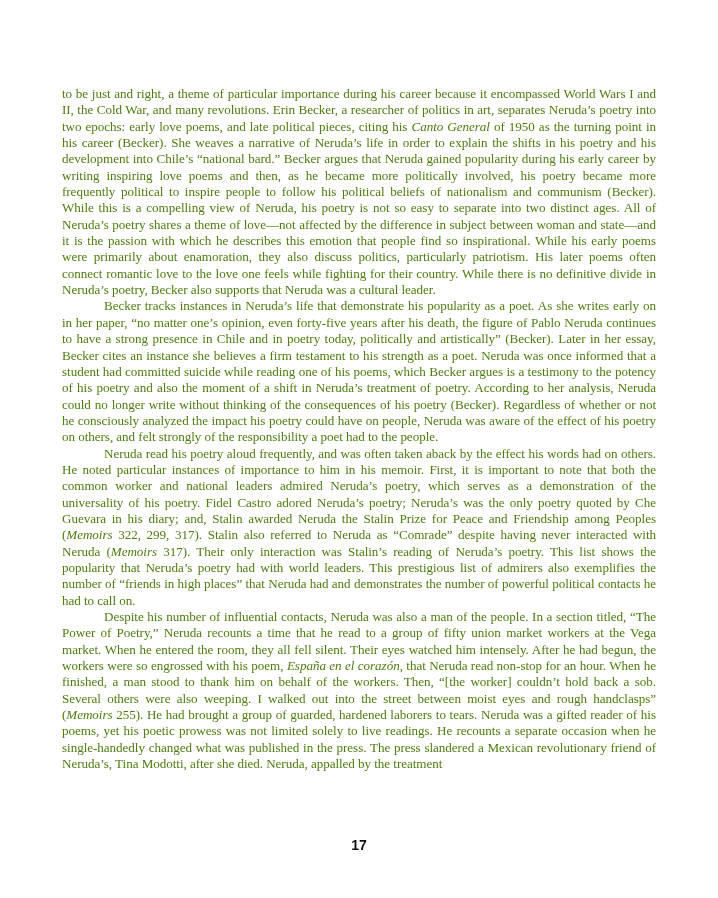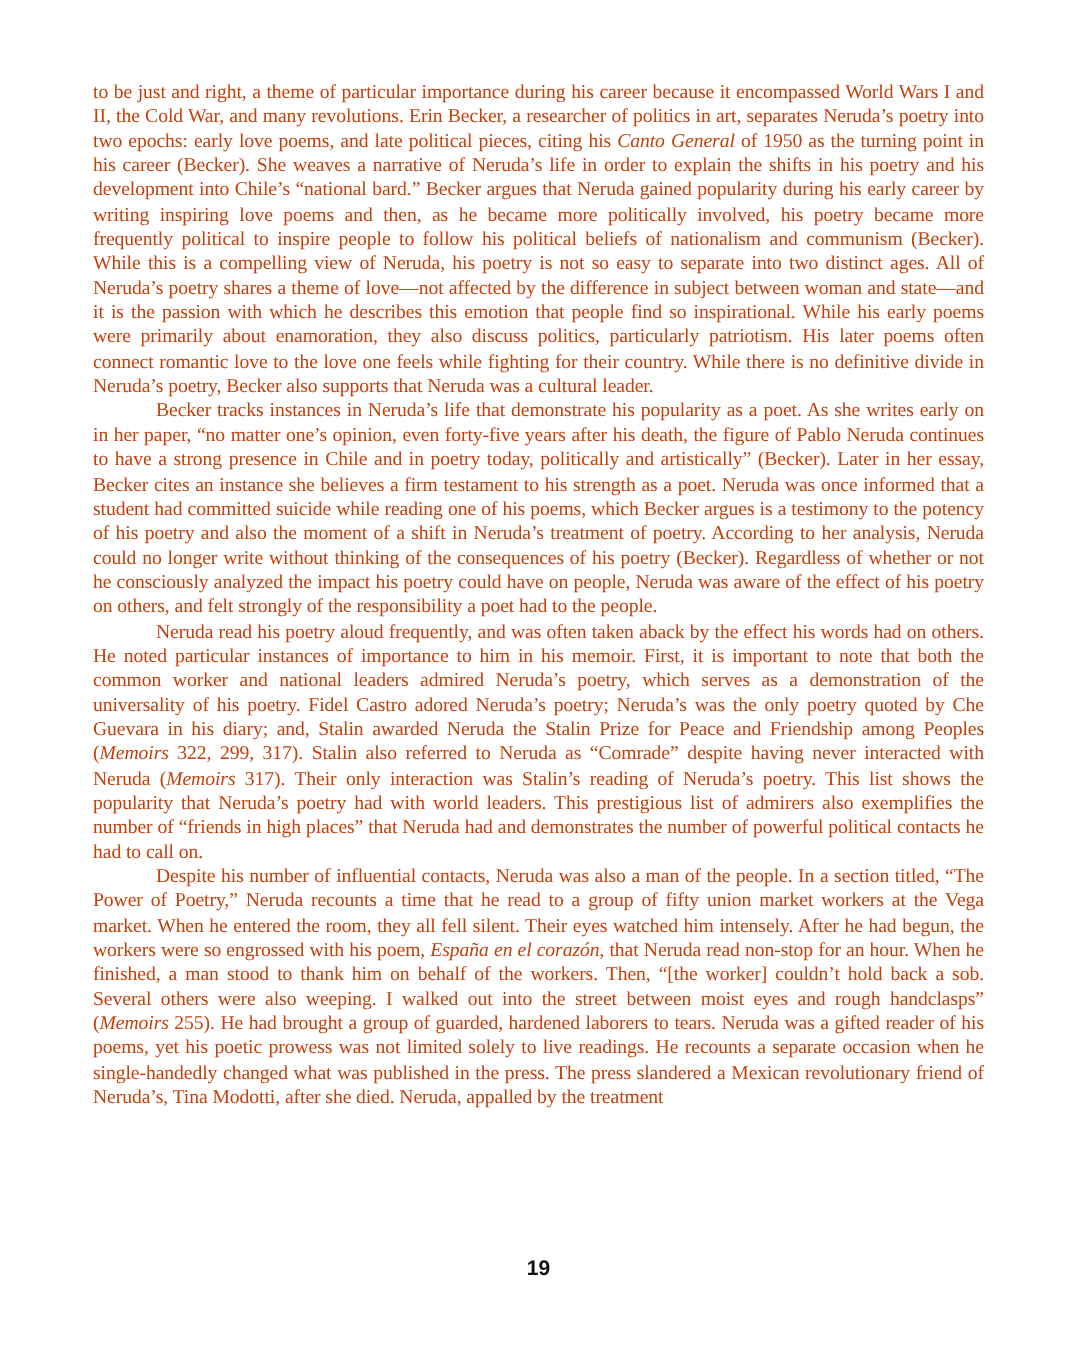--- a/index.html
+++ b/index.html
@@ -9,26 +9,26 @@
   }
   body {
     width: 718px;
     height: 898px;
     position: relative;
     overflow: hidden;
   }
   .page-body {
     position: absolute;
     left: 62px;
-    top: 53px;
+    top: 86px;
     width: 594px;
     font-family: "Liberation Serif", "DejaVu Serif", serif;
     font-size: 13.1px;
     line-height: 16.35px;
-    color: #c2410c;
+    color: #4d7c0f;
     text-align: justify;
     letter-spacing: -0.05px;
   }
   .page-body p {
     margin: 0;
     text-indent: 0;
   }
   .page-body p.indent {
     text-indent: 42px;
   }
@@ -50,13 +50,13 @@
 </head>
 <body>
 
 <div class="page-body" id="doc-body">
   <p><span>to be just and right, a theme of particular importance during his career because it encompassed World Wars I and II, the Cold War, and many revolutions. Erin Becker, a researcher of politics in art, separates Neruda’s poetry into two epochs: early love poems, and late political pieces, citing his </span><em>Canto General</em><span> of 1950 as the turning point in his career (Becker). She weaves a narrative of Neruda’s life in order to explain the shifts in his poetry and his development into Chile’s “national bard.” Becker argues that Neruda gained popularity during his early career by writing inspiring love poems and then, as he became more politically involved, his poetry became more frequently political to inspire people to follow his political beliefs of nationalism and communism (Becker). While this is a compelling view of Neruda, his poetry is not so easy to separate into two distinct ages. All of Neruda’s poetry shares a theme of love—not affected by the difference in subject between woman and state—and it is the passion with which he describes this emotion that people find so inspirational. While his early poems were primarily about enamoration, they also discuss politics, particularly patriotism. His later poems often connect romantic love to the love one feels while fighting for their country. While there is no definitive divide in Neruda’s poetry, Becker also supports that Neruda was a cultural leader.</span></p>
   <p class="indent"><span>Becker tracks instances in Neruda’s life that demonstrate his popularity as a poet. As she writes early on in her paper, “no matter one’s opinion, even forty-five years after his death, the figure of Pablo Neruda continues to have a strong presence in Chile and in poetry today, politically and artistically” (Becker). Later in her essay, Becker cites an instance she believes a firm testament to his strength as a poet. Neruda was once informed that a student had committed suicide while reading one of his poems, which Becker argues is a testimony to the potency of his poetry and also the moment of a shift in Neruda’s treatment of poetry. According to her analysis, Neruda could no longer write without thinking of the consequences of his poetry (Becker). Regardless of whether or not he consciously analyzed the impact his poetry could have on people, Neruda was aware of the effect of his poetry on others, and felt strongly of the responsibility a poet had to the people.</span></p>
   <p class="indent"><span>Neruda read his poetry aloud frequently, and was often taken aback by the effect his words had on others. He noted particular instances of importance to him in his memoir. First, it is important to note that both the common worker and national leaders admired Neruda’s poetry, which serves as a demonstration of the universality of his poetry. Fidel Castro adored Neruda’s poetry; Neruda’s was the only poetry quoted by Che Guevara in his diary; and, Stalin awarded Neruda the Stalin Prize for Peace and Friendship among Peoples (</span><em>Memoirs</em><span> 322, 299, 317). Stalin also referred to Neruda as “Comrade” despite having never interacted with Neruda (</span><em>Memoirs</em><span> 317). Their only interaction was Stalin’s reading of Neruda’s poetry. This list shows the popularity that Neruda’s poetry had with world leaders. This prestigious list of admirers also exemplifies the number of “friends in high places” that Neruda had and demonstrates the number of powerful political contacts he had to call on.</span></p>
   <p class="indent"><span>Despite his number of influential contacts, Neruda was also a man of the people. In a section titled, “The Power of Poetry,” Neruda recounts a time that he read to a group of fifty union market workers at the Vega market. When he entered the room, they all fell silent. Their eyes watched him intensely. After he had begun, the workers were so engrossed with his poem, </span><em>España en el corazón</em><span>, that Neruda read non-stop for an hour. When he finished, a man stood to thank him on behalf of the workers. Then, “[the worker] couldn’t hold back a sob. Several others were also weeping. I walked out into the street between moist eyes and rough handclasps” (</span><em>Memoirs</em><span> 255). He had brought a group of guarded, hardened laborers to tears. Neruda was a gifted reader of his poems, yet his poetic prowess was not limited solely to live readings. He recounts a separate occasion when he single-handedly changed what was published in the press. The press slandered a Mexican revolutionary friend of Neruda’s, Tina Modotti, after she died. Neruda, appalled by the treatment</span></p>
 </div>
 
-<div class="page-number">19</div>
+<div class="page-number">17</div>
 
 </body></html>

